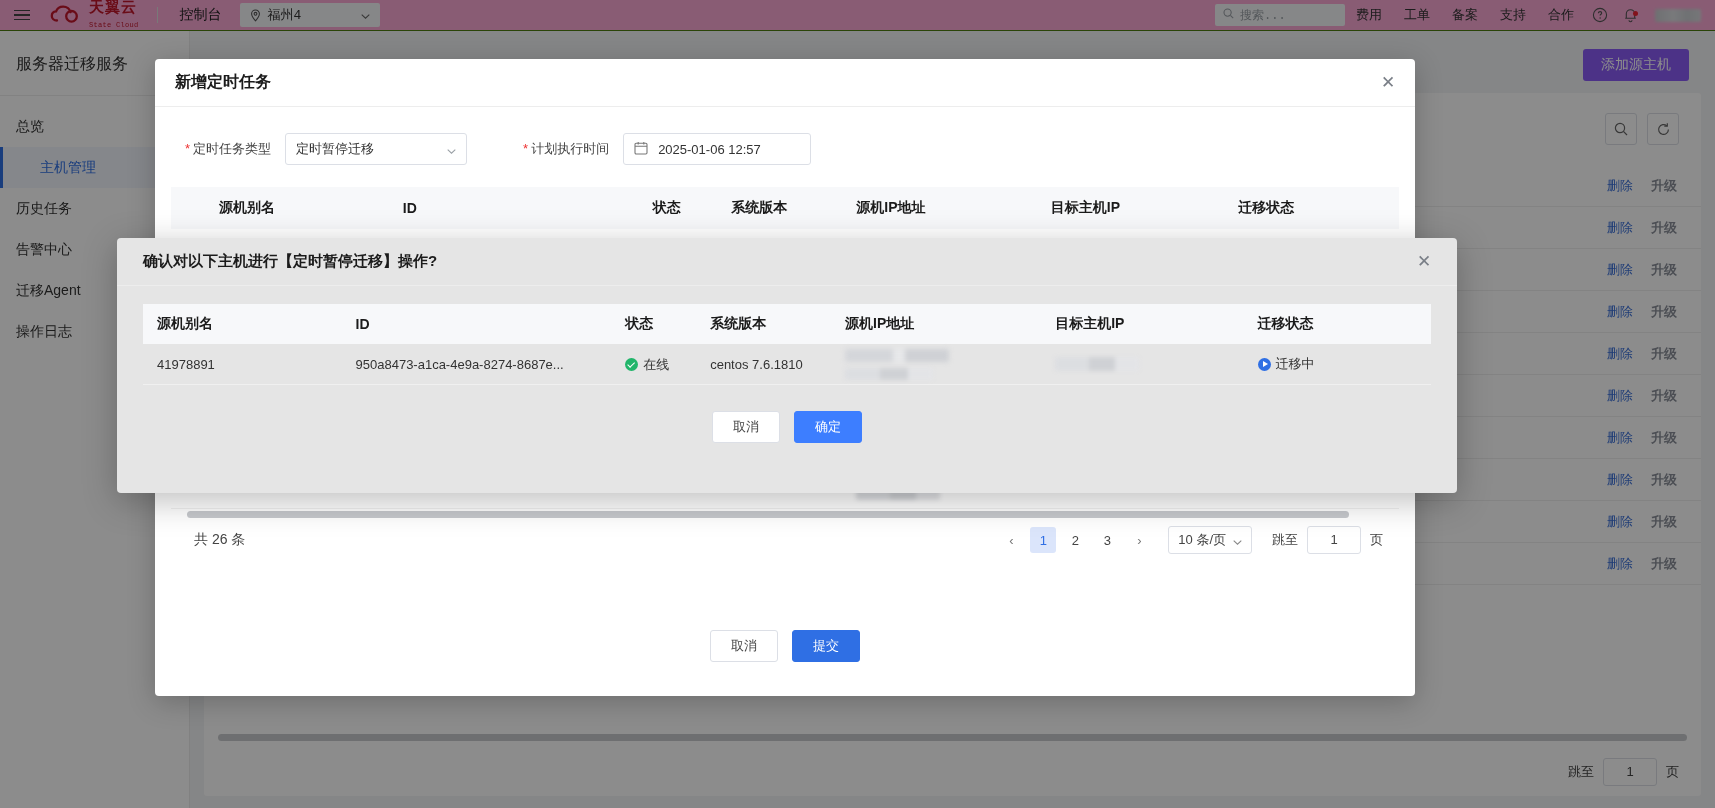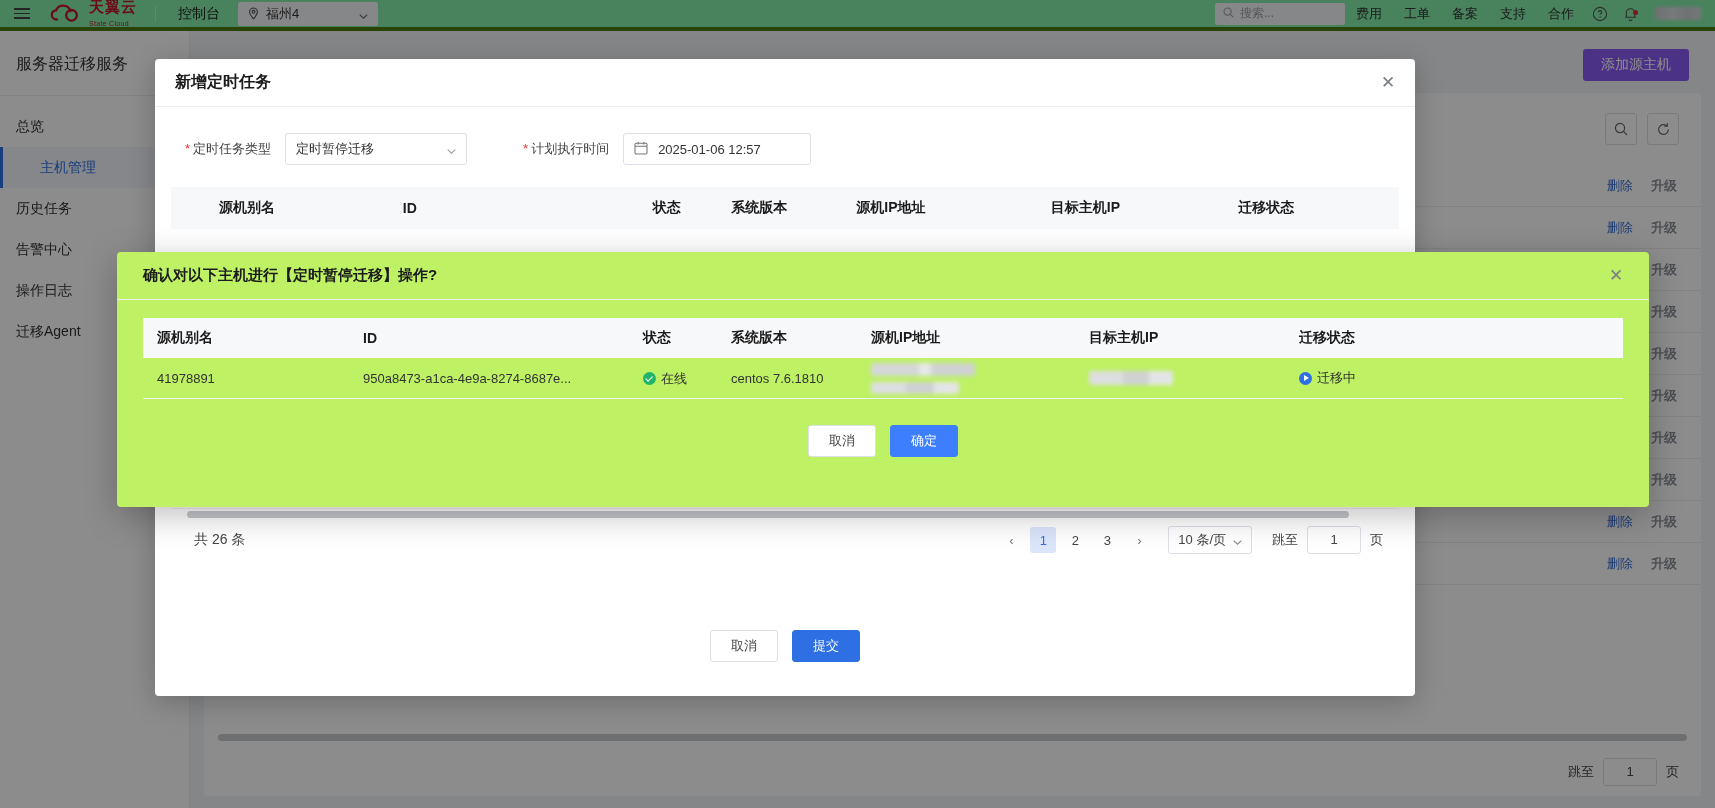--- a/index.html
+++ b/index.html
@@ -13,22 +13,23 @@
     background: #fff;
   }
   #root { position: relative; width: 1715px; height: 808px; }
 
   
   .base-page { position: absolute; inset: 0; background: #fff; }
 
   
   .topbar {
     position: absolute; top: 0; left: 0; width: 1715px; height: 31px;
-    background: #86efac; display: flex; align-items: center;
-    border-bottom: 4px solid #4d7c0f;
+    background: #f9a8d4; display: flex; align-items: center;
+    border-bottom: 1px solid #4d7c0f;
+    font-family: Liberation Mono, monospace;
   }
   .hamburger { width: 44px; display: flex; flex-direction: column; align-items: center; gap: 3px; cursor: pointer; }
   .hamburger i { display: block; width: 16px; height: 1.6px; background: #444; }
   .brand { display: flex; align-items: center; gap: 5px; padding: 0 14px 0 6px; }
   .brand-mark { width: 34px; height: 22px; position: relative; }
   .brand-mark svg { display:block; }
   .brand-text { line-height: 1; }
   .brand-cn { font-size: 15px; font-weight: 700; color: #c2172c; letter-spacing: 1px; }
   .brand-en { font-size: 7px; color: #c2172c; letter-spacing: .3px; margin-top: 1px; }
   .vdiv { width: 1px; height: 16px; background: #ddd; margin: 0 4px; }
@@ -170,22 +171,22 @@
   .c-alias { width: 220px; padding-left: 14px; }
   .c-id    { width: 280px; }
   .c-state { width: 88px; }
   .c-os    { width: 140px; }
   .c-sip   { width: 218px; }
   .c-dip   { width: 210px; }
   .c-mig   { width: 180px; }
 
   
   .modal-confirm {
-    position: absolute; left: 117px; top: 252px; width: 1532px; height: 255px;
-    background: #bef264; border-radius: 4px; overflow: hidden;
+    position: absolute; left: 117px; top: 238px; width: 1340px; height: 255px;
+    background: #e5e5e5; border-radius: 4px; overflow: hidden;
     box-shadow: 0 8px 34px rgba(0,0,0,.26);
   }
   .mc-head {
     height: 48px; display: flex; align-items: center; padding: 0 26px;
     border-bottom: 1px solid #ededed; position: relative;
   }
   .mc-title { font-size: 15px; font-weight: 700; color: #1b1b1b; }
   .mc-table { margin: 18px 26px 0 26px; }
   .mc-thead {
     display: flex; align-items: center; height: 40px; background: #f7f8fa;
@@ -352,24 +353,24 @@
       <div class="sb-item active">
         <span>主机管理</span>
       </div>
       <div class="sb-item">
         <span>历史任务</span>
       </div>
       <div class="sb-item">
         <span>告警中心</span>
       </div>
       <div class="sb-item">
+        <span>迁移Agent</span>
+      </div>
+      <div class="sb-item">
         <span>操作日志</span>
-      </div>
-      <div class="sb-item">
-        <span>迁移Agent</span>
       </div>
     </div>
 
     <div class="content">
       <button class="add-btn">添加源主机</button>
 
       <div class="content-card">
         <div class="bg-search"></div>
         <div class="card-toolbar">
           <div class="sq-btn">

